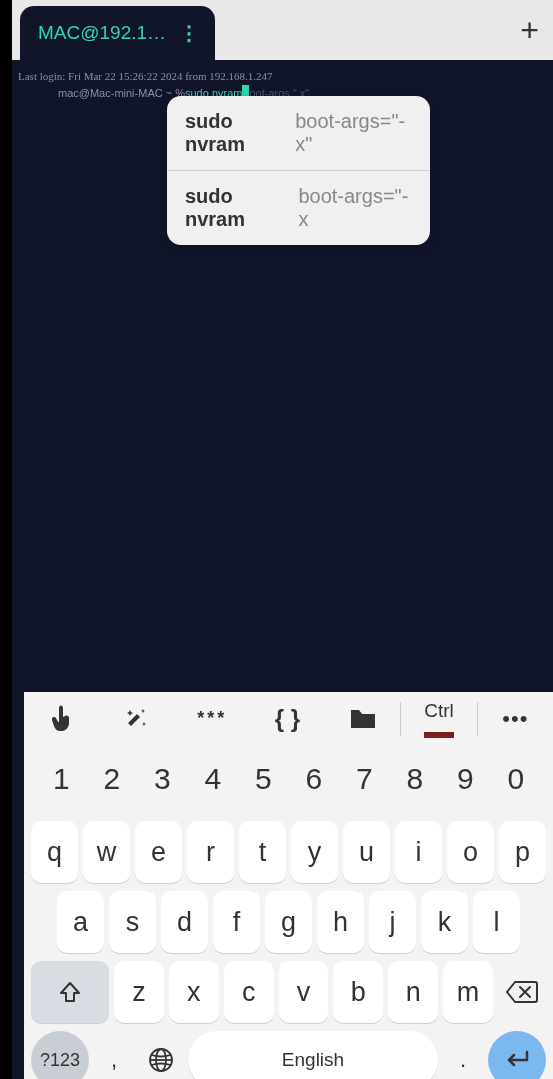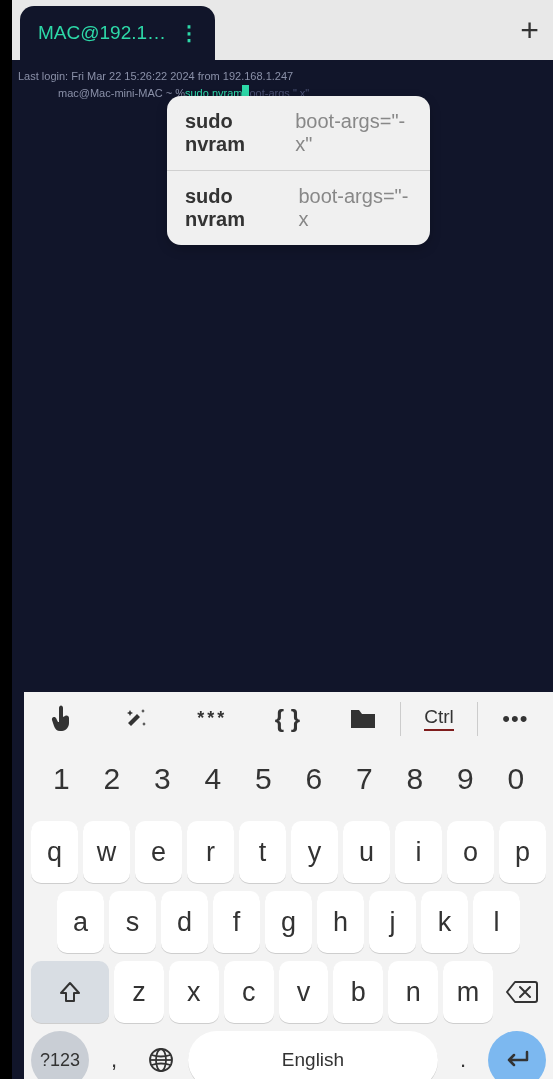--- a/index.html
+++ b/index.html
@@ -81,20 +81,21 @@
       padding: 8px 6px;
       font-family: 'Menlo', 'Consolas', monospace;
       font-size: 11px;
       line-height: 1.5;
       color: #8a90a8;
       position: relative;
     }
     
     .terminal-line {
       white-space: pre;
+      font-family: Liberation Serif, serif;
     }
     
     .prompt-line {
       display: flex;
       flex-wrap: nowrap;
       margin-left: 40px;
     }
     
     .prompt {
       color: #8a90a8;
@@ -176,22 +177,22 @@
     }
     
     .tool-sep {
       width: 1px;
       height: 34px;
       background: #ccc;
     }
     
     .ctrl-label {
       font-size: 19px;
-      border-bottom: 2px solid #7f1d1d;
-      padding-bottom: 1px;
+      border-bottom: 6px solid #7f1d1d;
+      padding-bottom: 10px;
     }
     
     .more-dots {
       font-size: 22px;
       letter-spacing: 1px;
     }
     
     .asterisks {
       font-size: 18px;
       letter-spacing: 3px;

